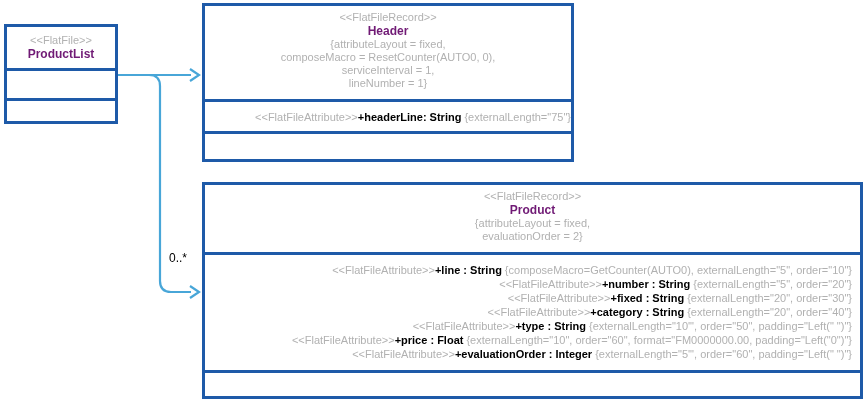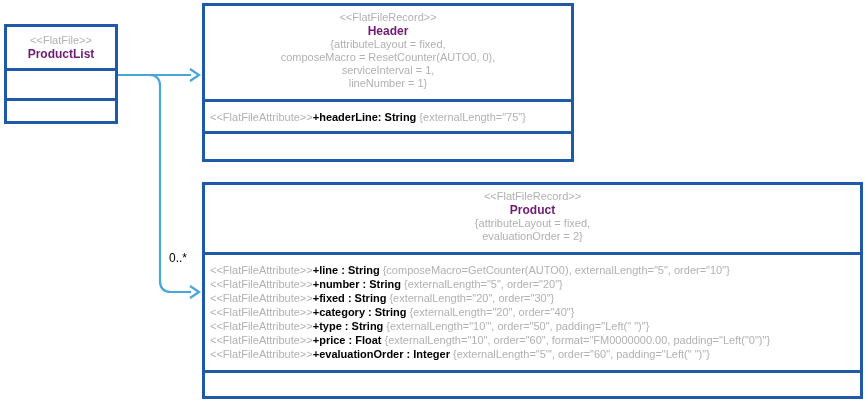--- a/index.html
+++ b/index.html
@@ -5,21 +5,21 @@
   :root{
     --border:#1e5aa8;
     --connector:#48a6d8;
     --muted:#b1b1b1;
   }
   html,body{margin:0;padding:0;background:#fff;}
   body{font-family:"Liberation Sans", sans-serif;}
   .canvas{position:relative;width:868px;height:404px;background:#fff;overflow:hidden;}
 
   .uml-box{position:absolute;border:3px solid var(--border);box-sizing:border-box;background:#fff;}
-  .compartment{box-sizing:border-box;}
+  .compartment{box-sizing:border-box;text-align:right;}
   .compartment + .compartment{border-top:3px solid var(--border);}
 
   .title-comp{display:flex;flex-direction:column;align-items:center;justify-content:flex-start;text-align:center;}
   .stereotype{color:var(--muted);font-size:11px;line-height:13px;white-space:nowrap;}
   .class-name{color:#701a75;font-weight:bold;font-size:12px;line-height:14px;white-space:nowrap;}
   .prop-line{color:var(--muted);font-size:11px;line-height:13px;white-space:nowrap;}
 
   .attr-row{white-space:nowrap;overflow:hidden;font-size:11px;line-height:14px;color:#000;}
   .attr-row .stereo{color:var(--muted);}
   .attr-row .sig{color:#000;font-weight:bold;margin-right:3px;}

